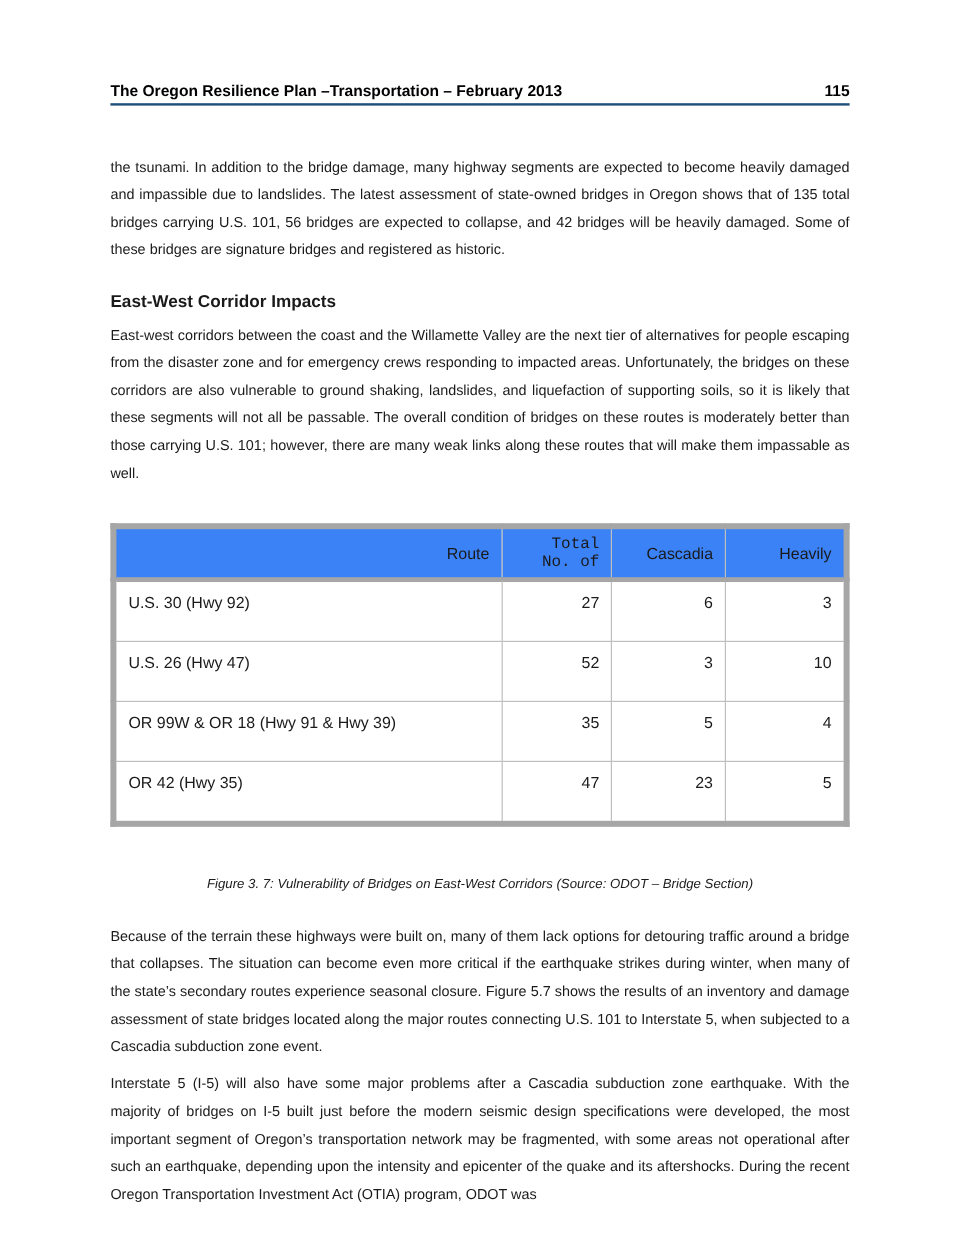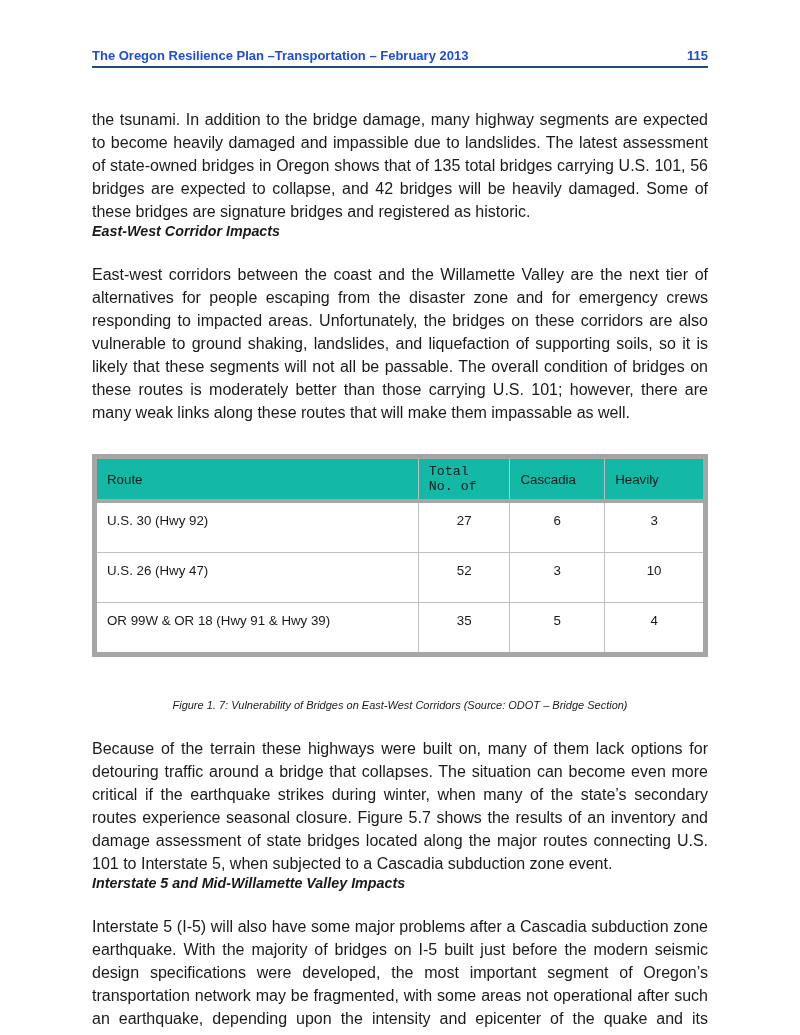--- a/index.html
+++ b/index.html
@@ -20,70 +20,71 @@
   }
   
   .hdr {
     display: flex;
     justify-content: space-between;
     align-items: flex-end;
     border-bottom: 2px solid #1f4e79;
     padding-bottom: 3px;
   }
   .hdr-title, .hdr-page {
-    color: #1d4ed8;
+    color: #000000;
     font-weight: bold;
     font-size: 13px;
+    margin-top: 20px;
   }
   
   .para {
-    font-size: 16px;
+    font-size: 12px;
     line-height: 23px;
     text-align: justify;
     margin-top: 22px;
   }
   .sect-head {
     font-size: 14.3px;
     font-weight: bold;
-    font-style: italic;
+    margin-top: 24px;
     margin-bottom: 2px;
   }
-  .para.tight { margin-top: 24px; }
+  .para.tight { margin-top: 8px; }
   
   .tbl-wrap {
     margin-top: 30px;
   }
   table.bridges {
     width: 100%;
     border-collapse: collapse;
     border: 5px solid #a6a6a6;
     font-size: 13.3px;
   }
   table.bridges th {
     font-weight: normal;
-    text-align: left;
+    text-align: right;
     padding: 5px 10px 5px 10px;
     border-bottom: 4px solid #a6a6a6;
     border-right: 1px solid #bfbfbf;
-    background: #14b8a6;
+    background: #3b82f6;
   }
   table.bridges td {
     padding: 10px 10px 24px 10px;
     border-bottom: 1px solid #bfbfbf;
     border-right: 1px solid #bfbfbf;
     vertical-align: top;
   }
   table.bridges th:last-child,
   table.bridges td:last-child { border-right: none; }
   table.bridges tr:last-child td { border-bottom: none; }
   .col-route { width: 53%; }
   .col-num { width: 15%; font-family: Liberation Mono, monospace; }
   .col-num2 { width: 15.5%; }
   .col-num3 { width: 16.5%; }
-  td.num { text-align: center; }
+  td.num { text-align: right; }
   
   .caption {
     margin-top: 42px;
     text-align: center;
     font-style: italic;
     font-size: 11px;
     color: #1a1a1a;
   }
   .caption + .para { margin-top: 26px; }
 </style>
@@ -124,24 +125,29 @@
           <td class="num">52</td>
           <td class="num">3</td>
           <td class="num">10</td>
         </tr>
         <tr>
           <td>OR 99W &amp; OR 18 (Hwy 91 &amp; Hwy 39)</td>
           <td class="num">35</td>
           <td class="num">5</td>
           <td class="num">4</td>
         </tr>
+        <tr>
+          <td>OR 42 (Hwy 35)</td>
+          <td class="num">47</td>
+          <td class="num">23</td>
+          <td class="num">5</td>
+        </tr>
       </tbody>
     </table>
   </div>
 
-  <div class="caption">Figure 1. 7: Vulnerability of Bridges on East-West Corridors (Source: ODOT – Bridge Section)</div>
+  <div class="caption">Figure 3. 7: Vulnerability of Bridges on East-West Corridors (Source: ODOT – Bridge Section)</div>
 
   <p class="para">Because of the terrain these highways were built on, many of them lack options for detouring traffic around a bridge that collapses. The situation can become even more critical if the earthquake strikes during winter, when many of the state’s secondary routes experience seasonal closure. Figure 5.7 shows the results of an inventory and damage assessment of state bridges located along the major routes connecting U.S. 101 to Interstate 5, when subjected to a Cascadia subduction zone event.</p>
 
-  <h3 class="sect-head">Interstate 5 and Mid-Willamette Valley Impacts</h3>
   <p class="para tight">Interstate 5 (I-5) will also have some major problems after a Cascadia subduction zone earthquake. With the majority of bridges on I-5 built just before the modern seismic design specifications were developed, the most important segment of Oregon’s transportation network may be fragmented, with some areas not operational after such an earthquake, depending upon the intensity and epicenter of the quake and its aftershocks. During the recent Oregon Transportation Investment Act (OTIA) program, ODOT was</p>
 
 </div>
 
 </body></html>

